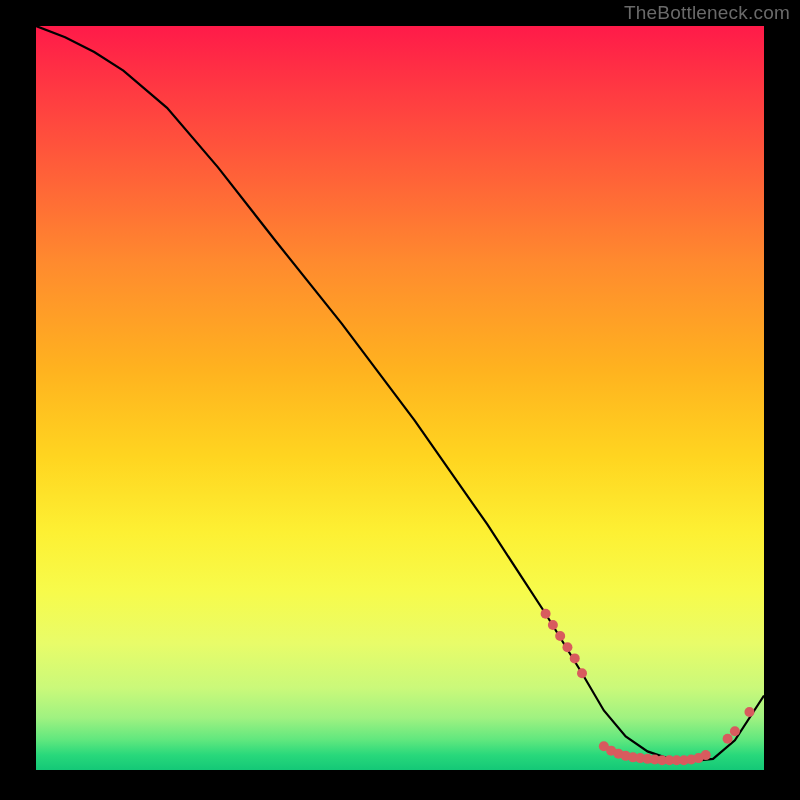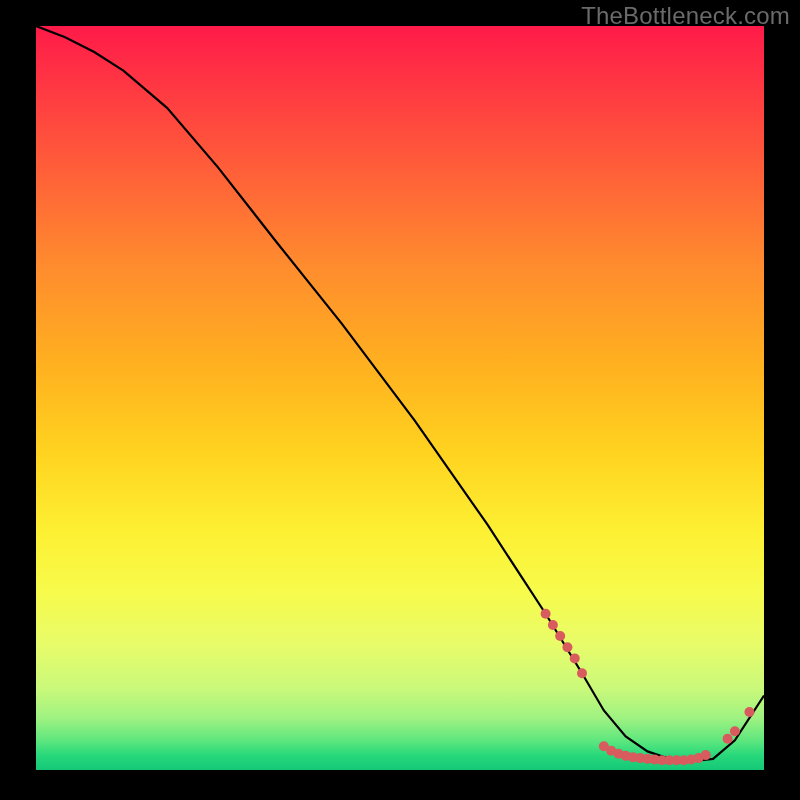--- a/index.html
+++ b/index.html
@@ -15,21 +15,21 @@
     position: relative;
     width: 800px;
     height: 800px;
     background: #000;
   }
   .watermark {
     position: absolute;
     top: 2px;
     right: 10px;
     color: #6a6a6a;
-    font-size: 24px;
+    font-size: 19px;
     font-weight: 500;
     letter-spacing: 0.2px;
     z-index: 10;
     margin-left: 22px;
   }
   .plot {
     position: absolute;
     left: 36px;
     top: 26px;
     width: 728px;

